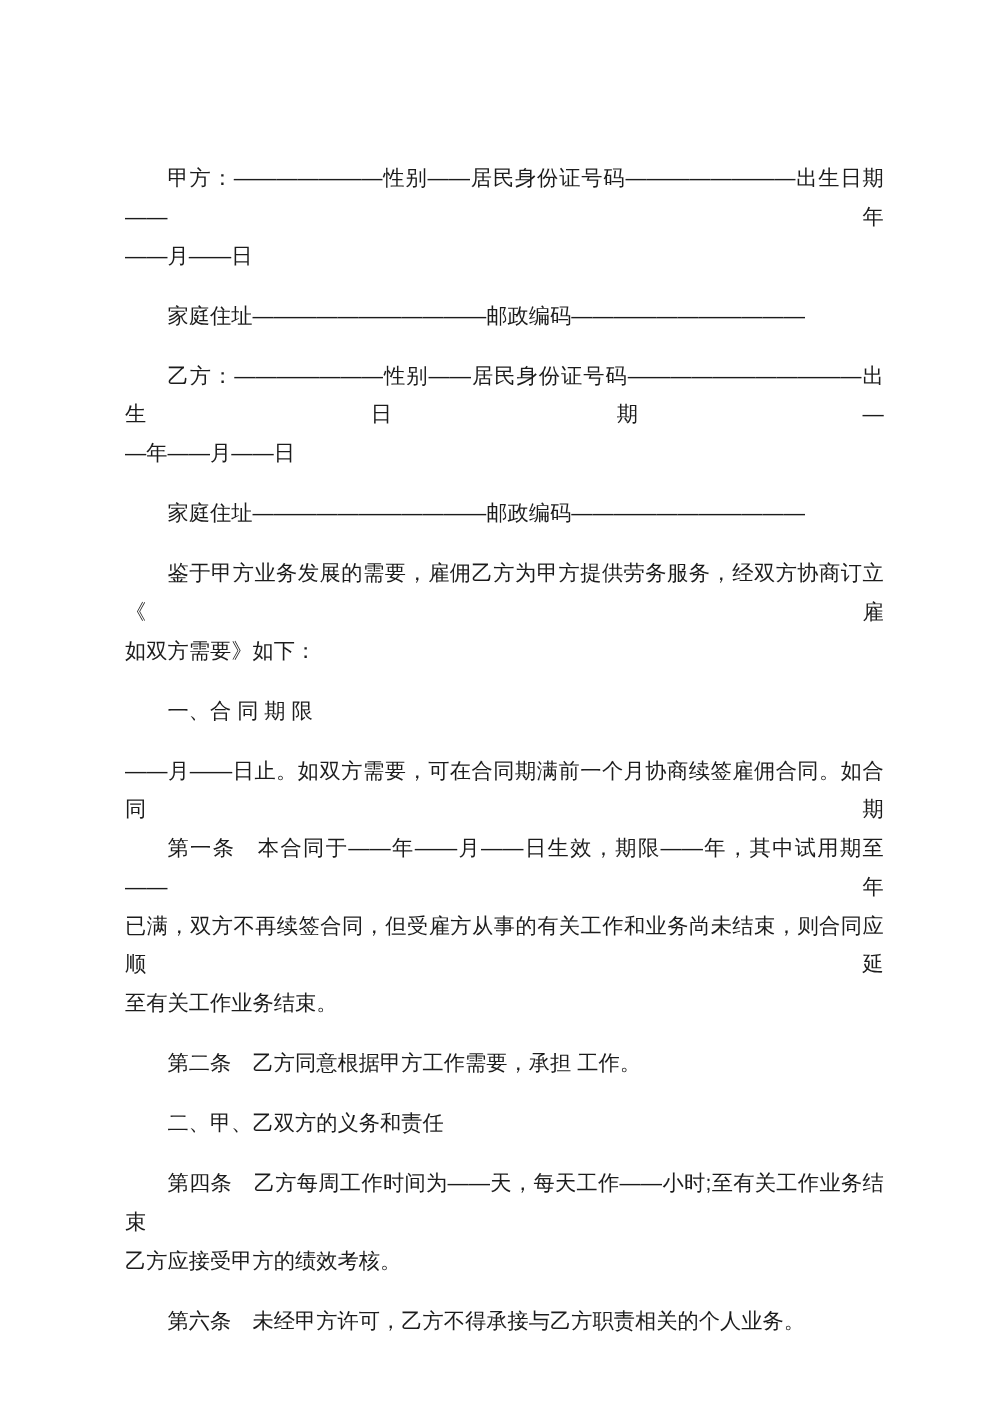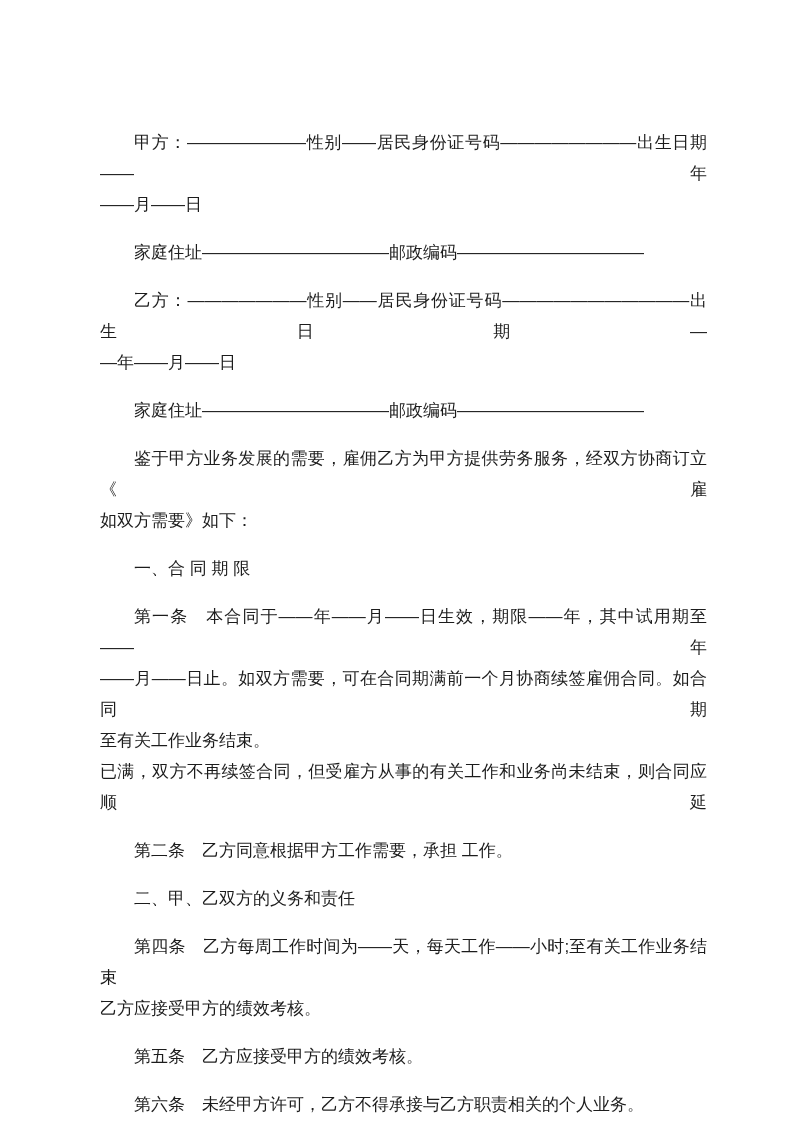--- a/index.html
+++ b/index.html
@@ -63,41 +63,38 @@
   <div class="para">
     <div class="line indent full">鉴于甲方业务发展的需要，雇佣乙方为甲方提供劳务服务，经双方协商订立《雇</div>
     <div class="line">如双方需要》如下：</div>
   </div>
 
   <div class="para">
     <div class="line indent">一、合 同 期 限</div>
   </div>
 
   <div class="para">
+    <div class="line full">——月——日止。如双方需要，可在合同期满前一个月协商续签雇佣合同。如合同期</div>
     <div class="line indent full">第一条　本合同于——年——月——日生效，期限——年，其中试用期至——年</div>
-    <div class="line full">——月——日止。如双方需要，可在合同期满前一个月协商续签雇佣合同。如合同期</div>
+    <div class="line full">已满，双方不再续签合同，但受雇方从事的有关工作和业务尚未结束，则合同应顺延</div>
     <div class="line">至有关工作业务结束。</div>
-    <div class="line full">已满，双方不再续签合同，但受雇方从事的有关工作和业务尚未结束，则合同应顺延</div>
   </div>
 
   <div class="para">
     <div class="line indent">第二条　乙方同意根据甲方工作需要，承担 工作。</div>
   </div>
 
   <div class="para">
     <div class="line indent">二、甲、乙双方的义务和责任</div>
   </div>
 
 
   <div class="para">
     <div class="line indent full">第四条　乙方每周工作时间为——天，每天工作——小时;至有关工作业务结束</div>
     <div class="line">乙方应接受甲方的绩效考核。</div>
   </div>
 
-  <div class="para">
-    <div class="line indent">第五条　乙方应接受甲方的绩效考核。</div>
-  </div>
 
   <div class="para">
     <div class="line indent">第六条　未经甲方许可，乙方不得承接与乙方职责相关的个人业务。</div>
   </div>
 
 </div>
 
 </body></html>

